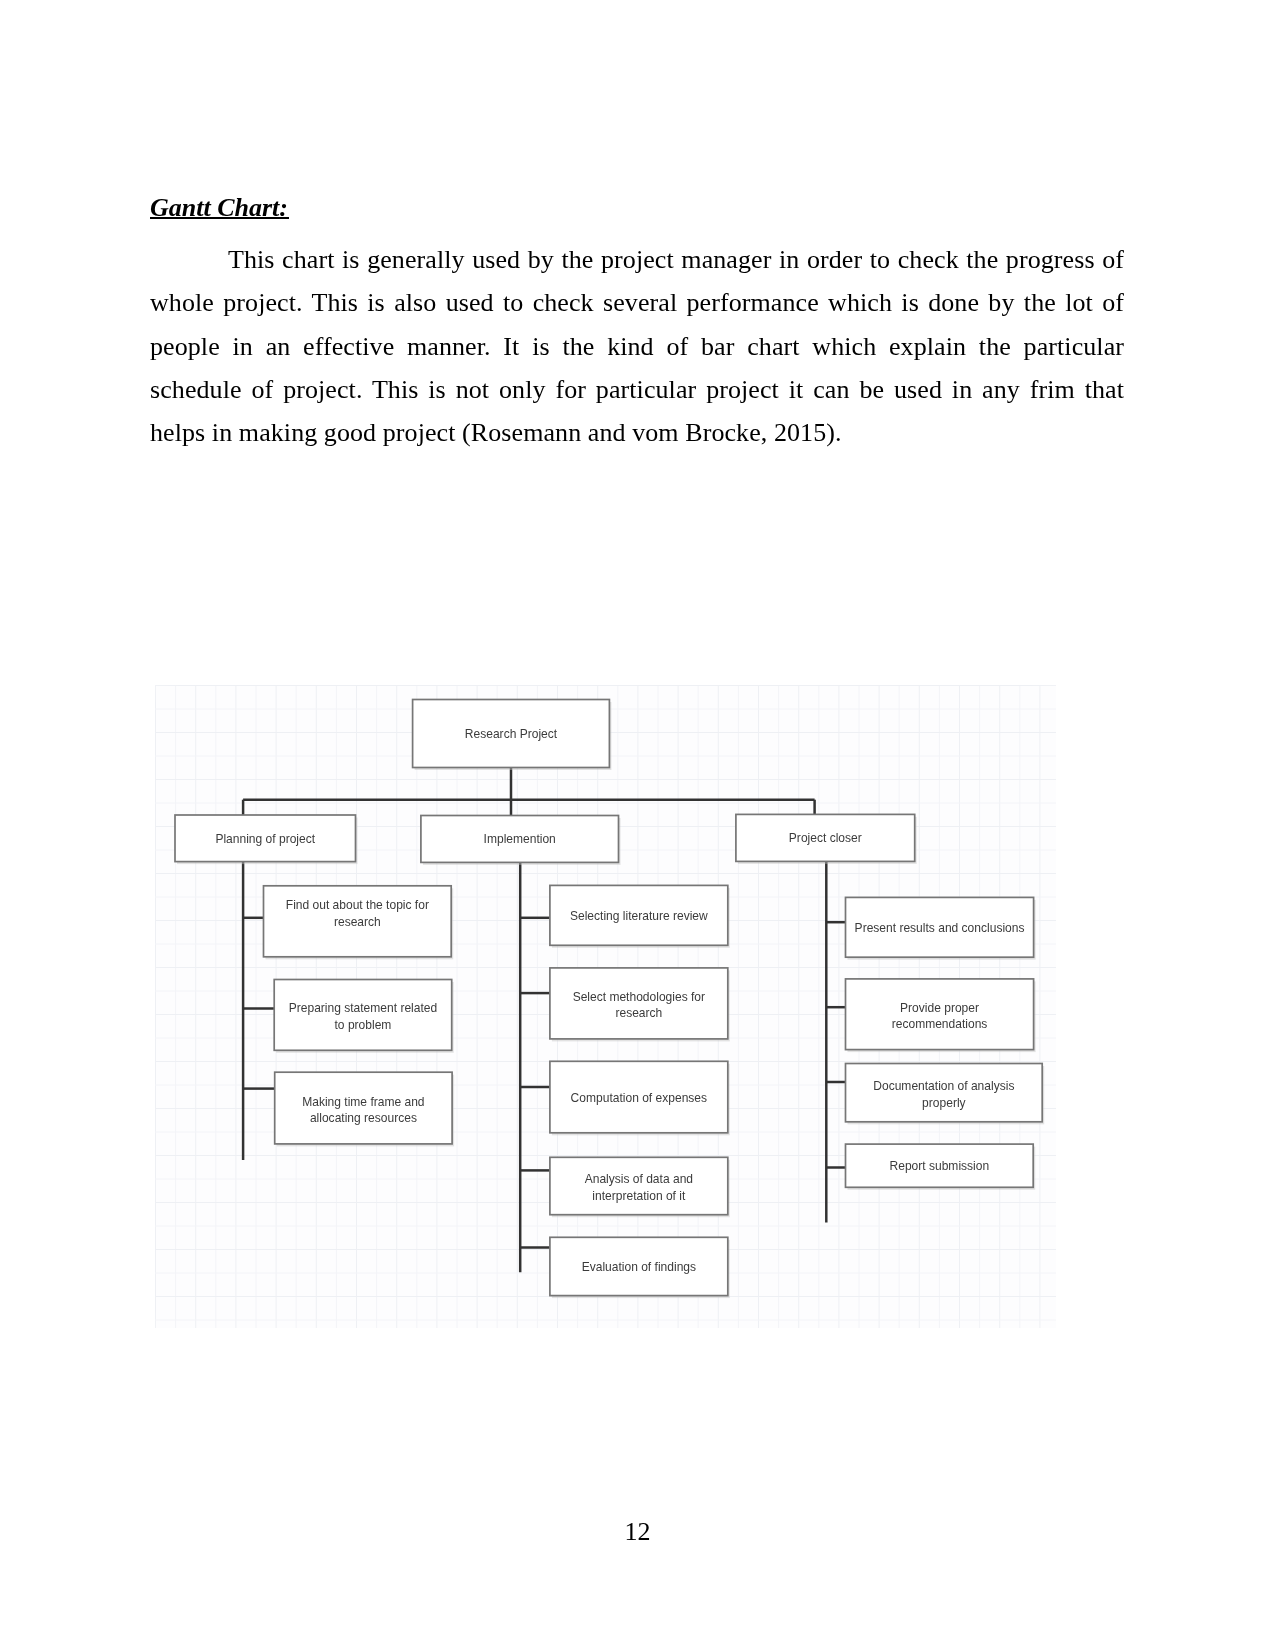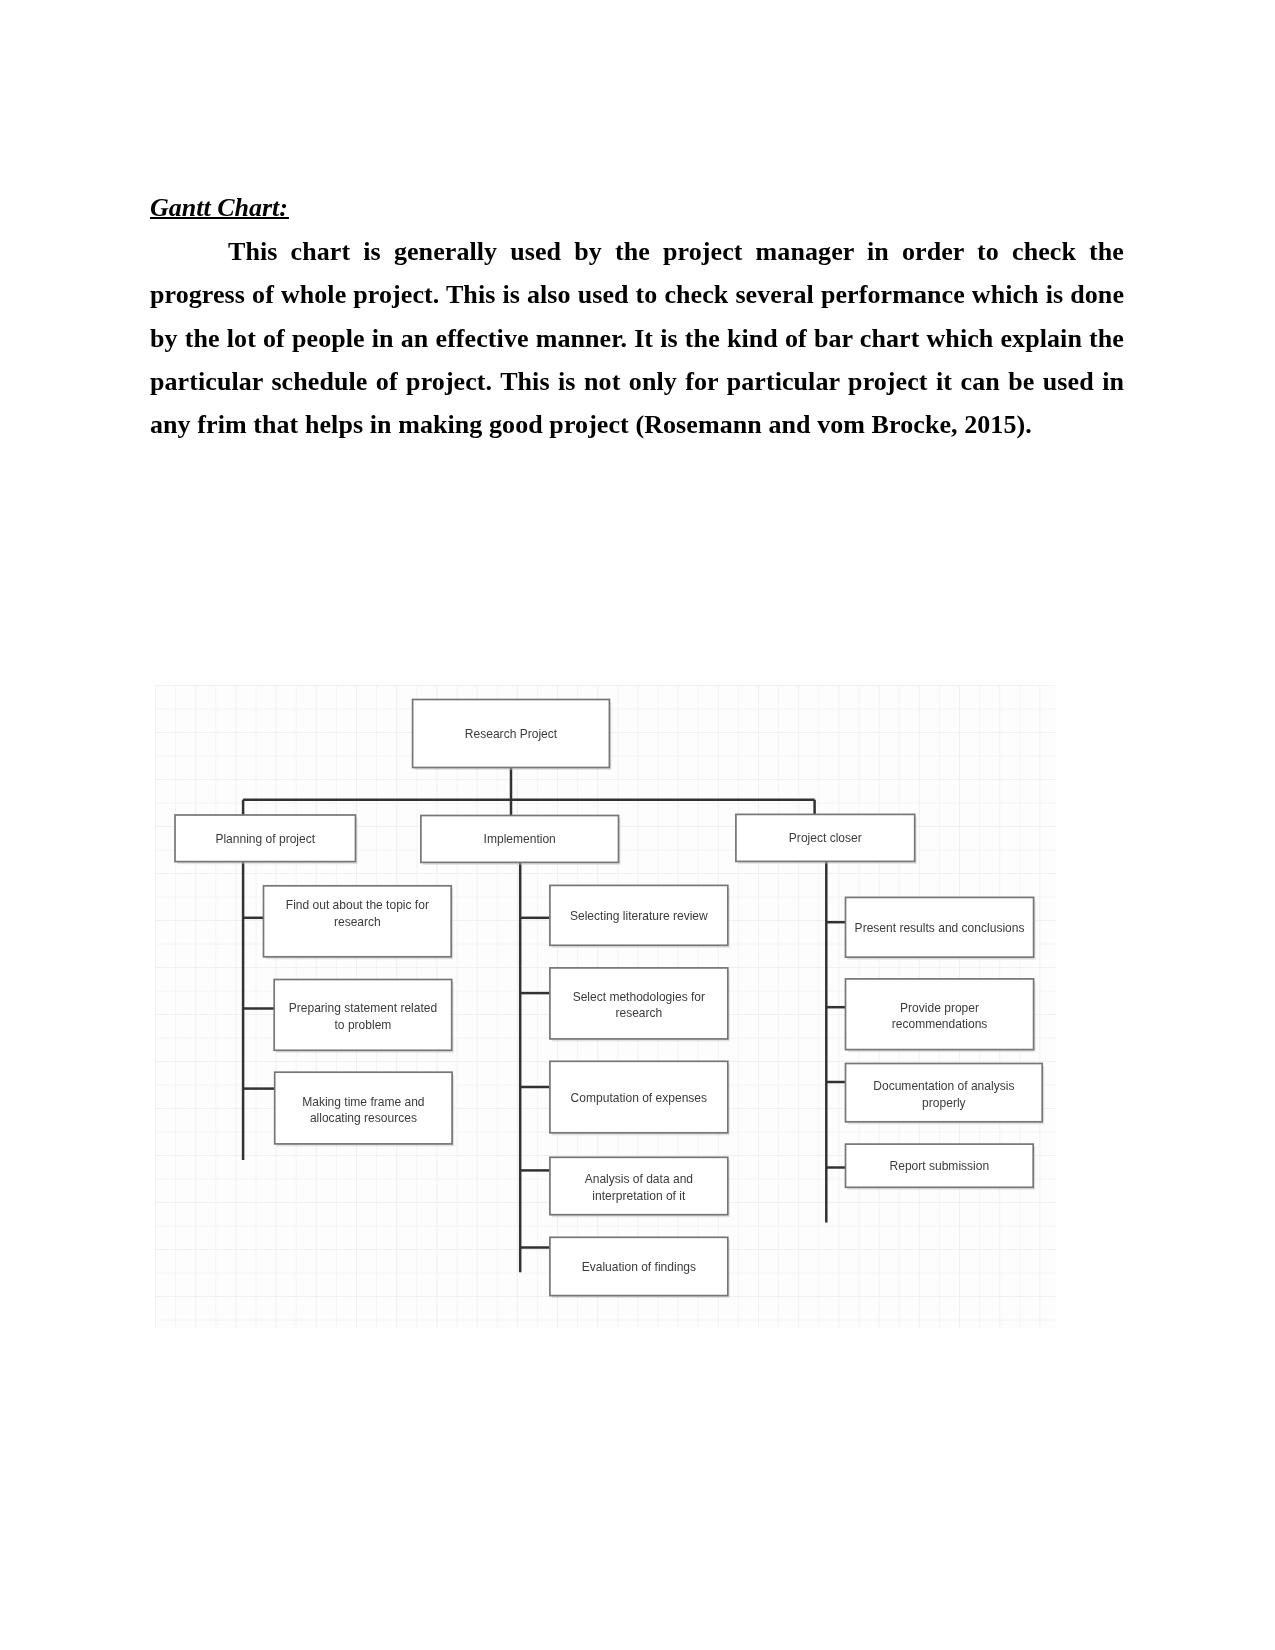--- a/index.html
+++ b/index.html
@@ -7,22 +7,22 @@
   body{width:1275px;height:1650px;background:#ffffff;
        font-family:"Liberation Serif",serif;-webkit-font-smoothing:antialiased;}
   .page{position:relative;width:1241px;height:1650px;overflow:hidden;background:#fff;}
   .heading,.para,.pageno{filter:blur(0.001px);}
 
   .heading{position:absolute;left:150px;top:193px;font-size:26px;font-weight:bold;
            font-style:italic;color:#000;white-space:nowrap;}
   .heading u{text-decoration:none;position:relative;}
   .heading u::after{content:"";position:absolute;left:0;right:-0.5px;top:23.5px;height:2px;background:#000;}
 
-  .para{position:absolute;left:150px;top:230px;width:974px;font-size:26px;line-height:43.3px;
-        text-align:justify;color:#000;text-indent:78px;letter-spacing:0.08px;font-weight:bold;}
+  .para{position:absolute;left:150px;top:238px;width:974px;font-size:26px;line-height:43.3px;
+        text-align:justify;color:#000;text-indent:78px;letter-spacing:0.08px;}
 
   .pageno{position:absolute;left:0;top:1519px;width:1275px;text-align:center;
           font-size:26px;color:#000;line-height:26px;}
 
   .diagram{position:absolute;left:155px;top:685px;width:901px;height:643px;
            filter:blur(0.65px);text-decoration:underline;}
   .diagram svg{display:block;width:901px;height:643px;}
 
   .nodebox{stroke-width:1.7;}
   .link{stroke-width:2.5;fill:none;stroke-linecap:butt;}
@@ -225,13 +225,14 @@
           </g>
           <g>
             <rect x="692.5" y="461.6" width="187.7" height="43.2" fill="#c0c0c0" opacity="0.45"></rect>
             <rect x="690.5" y="459.1" width="187.7" height="43.2" fill="#ffffff" stroke="#767676" class="nodebox"></rect>
             <text x="784.35" y="485.20000000000005" class="nodelabel" fill="#3b3b3b" transform="translate(69.023 0) scale(0.912 1)"><tspan x="784.35" dy="0">Report submission</tspan></text>
           </g>
         </g>
       </svg>
   </div>
 
+  <div class="pageno">12</div>
 </div>
 
 </body></html>

